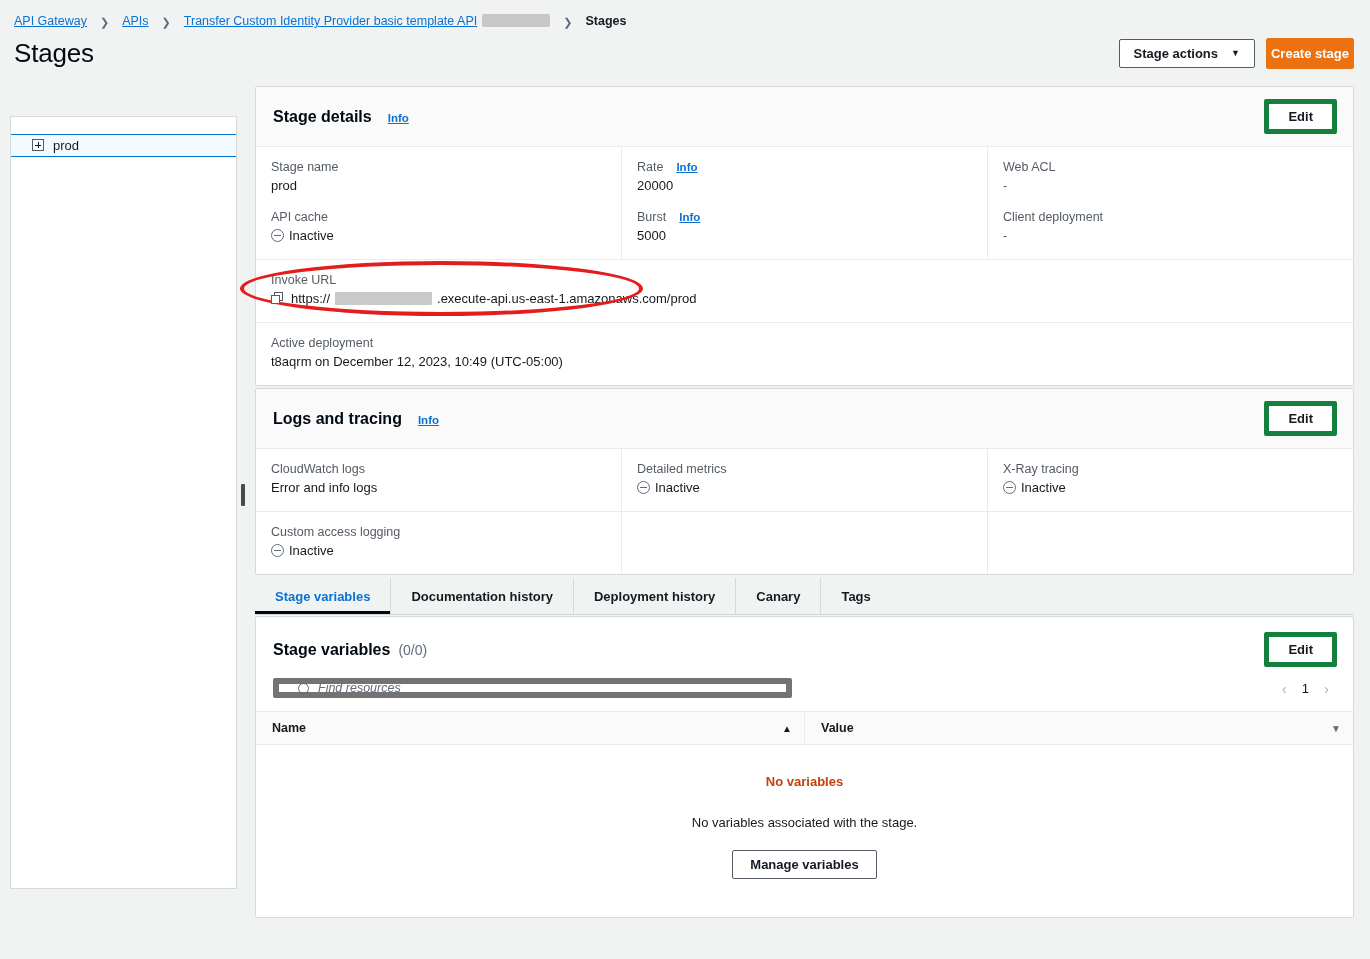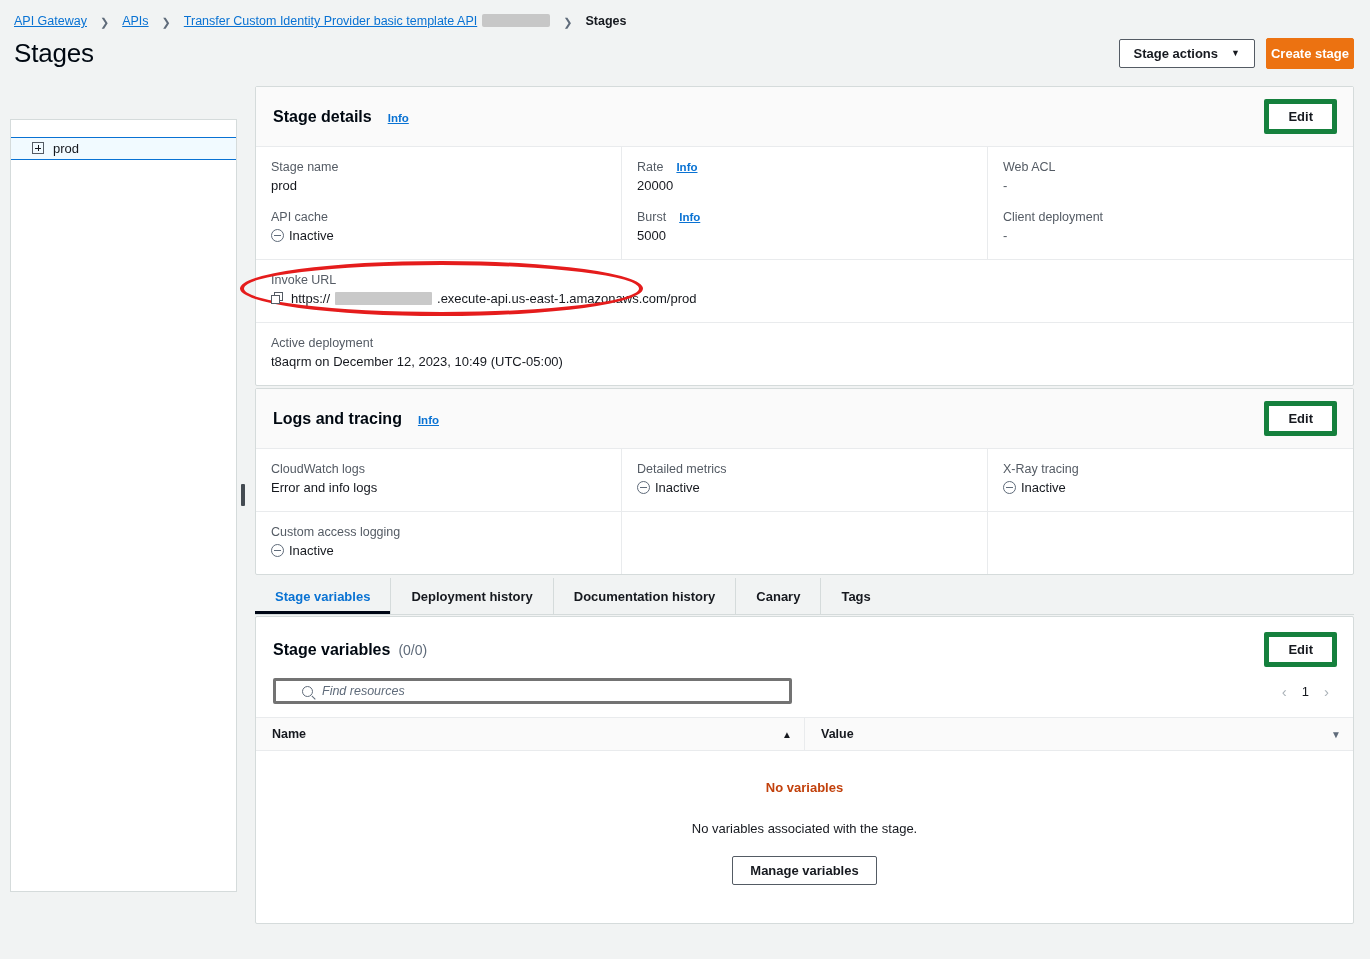--- a/index.html
+++ b/index.html
@@ -338,25 +338,25 @@
     align-items: center;
     justify-content: space-between;
     padding: 11px 16px 13px 17px;
     gap: 16px;
   }
   .search-box {
     flex: 0 1 519px;
     display: flex;
     align-items: center;
     gap: 9px;
-    border: 3px solid #737373;
+    border: 6px solid #737373;
     border-radius: 2px;
     background: #ffffff;
-    height: 26px;
-    padding: 0 26px;
+    height: 20px;
+    padding: 0 19px;
   }
   .search-box input {
     flex: 1;
     border: none;
     outline: none;
     font-family: "Liberation Sans", sans-serif;
     font-size: 12.5px;
     font-style: italic;
     color: #5f6b7a;
     background: transparent;
@@ -618,22 +618,22 @@
             </div>
           </div>
         </div>
         <div class="detail-col"></div>
         <div class="detail-col"></div>
       </div>
     </section>
 
     <div class="tabs">
       <div class="tab active">Stage variables</div>
+      <div class="tab">Documentation history</div>
       <div class="tab">Deployment history</div>
-      <div class="tab">Documentation history</div>
       <div class="tab">Canary</div>
       <div class="tab">Tags</div>
     </div>
 
     <section class="card" style="margin-top:-1px;">
       <div class="sv-head">
         <div class="card-title">
           <span>Stage variables</span>
           <span class="count">(0/0)</span>
         </div>

